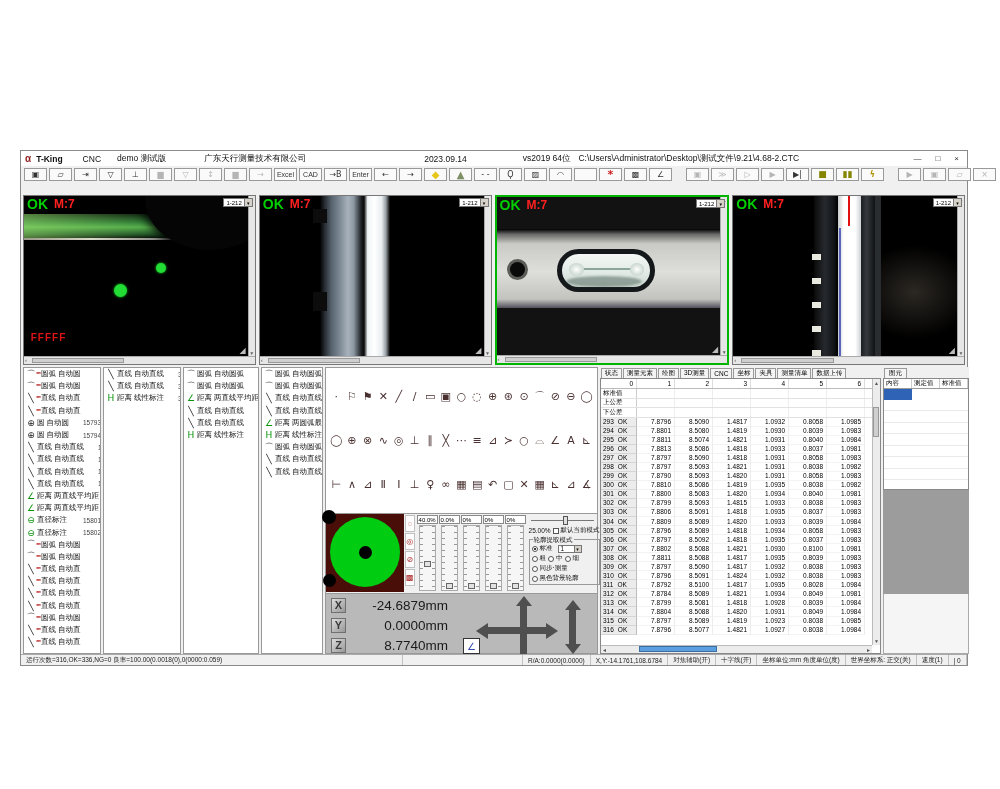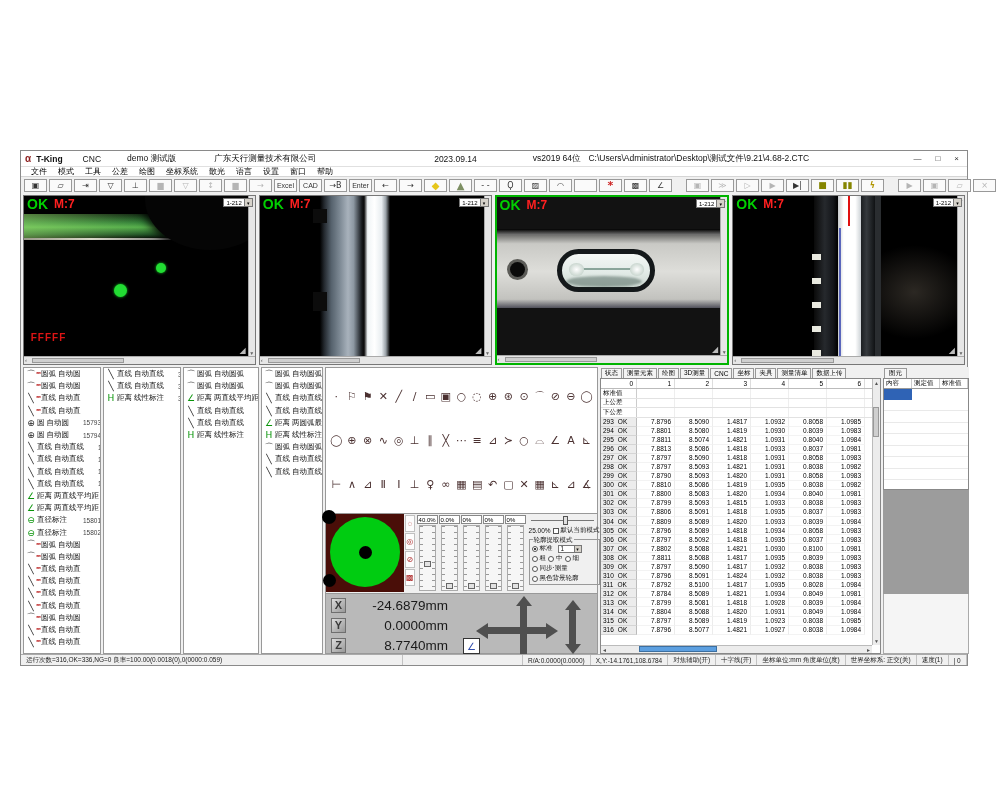--- a/index.html
+++ b/index.html
@@ -4,21 +4,21 @@
 <style>
   *{box-sizing:border-box;margin:0;padding:0}
   html,body{width:1000px;height:789px;background:#fff;font-family:"Liberation Sans","DejaVu Sans",sans-serif;overflow:hidden}
   .glyph,.tool,.tb-g,.fic{font-family:"DejaVu Sans",sans-serif}
   #app{position:absolute;left:20px;top:150px;width:948px;height:516px;background:#f0f0f0;border:1px solid #8a8a8a}
 
   
   .titlebar{height:15px;background:#fff;display:flex;align-items:center;font-size:8.5px;color:#111;white-space:nowrap;overflow:hidden}
   .logo{color:#8a1a1a;font-weight:bold;font-size:10px;margin-left:4px}
   .t-app{margin-left:5px;font-weight:bold}
-  .t-mode{margin-left:20px}.t-user{margin-left:26px}.t-company{margin-left:38px}
+  .t-mode{margin-left:20px}.t-user{margin-left:16px}.t-company{margin-left:38px}
   .t-date{margin-left:118px}.t-build{margin-left:56px}.t-path{margin-left:8px}
   .winbtns{margin-left:auto;display:flex;gap:14px;padding-right:8px;font-size:8px;color:#333}
   .winbtns span{cursor:default}
 
   
   .menubar{height:11px;background:#fff;border-top:1px solid #e0e0e0;border-bottom:1px solid #d5d5d5;display:flex;align-items:center;gap:11px;padding-left:10px;font-size:8px}
   .menu-item{white-space:nowrap}
 
   
   .toolbar{height:17px;display:flex;align-items:center;gap:2px;padding:1px 3px;background:#f0f0f0}
@@ -196,34 +196,20 @@
     <span class="t-date">2023.09.14</span>
     <span class="t-build">vs2019 64位</span>
     <span class="t-path">C:\Users\Administrator\Desktop\测试文件\9.21\4.68-2.CTC</span>
     <span class="winbtns">
       <span>—</span>
       <span>□</span>
       <span>×</span>
     </span>
   </div>
 
-  <div class="menubar">
-
-  <span class="menu-item">文件</span>
-      <span class="menu-item">模式</span>
-      <span class="menu-item">工具</span>
-      <span class="menu-item">公差</span>
-      <span class="menu-item">绘图</span>
-      <span class="menu-item">坐标系统</span>
-      <span class="menu-item">散光</span>
-      <span class="menu-item">语言</span>
-      <span class="menu-item">设置</span>
-      <span class="menu-item">窗口</span>
-      <span class="menu-item">帮助</span>
-    </div>
 
   <div class="toolbar">
 
   <button class="tb" data-variant="">
         <span class="tb-g">▣</span>
         <span class="tb-t"></span>
       </button>
       <button class="tb" data-variant="">
         <span class="tb-g">▱</span>
         <span class="tb-t"></span>

